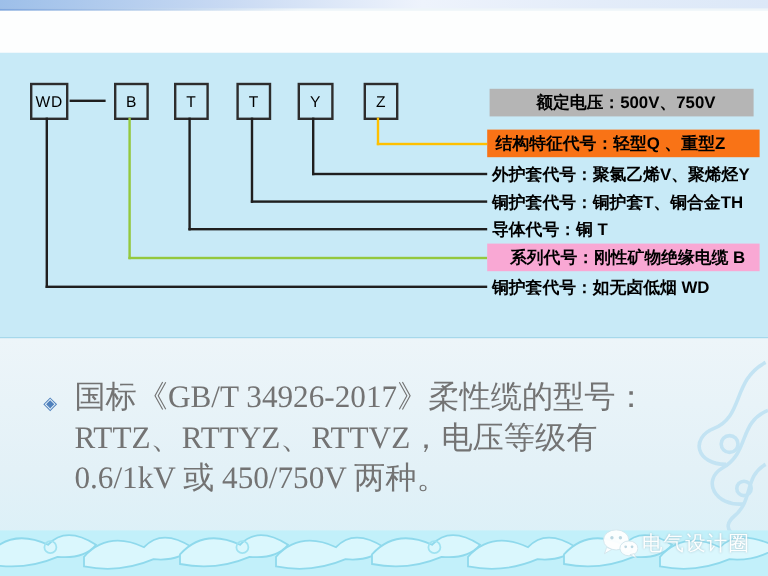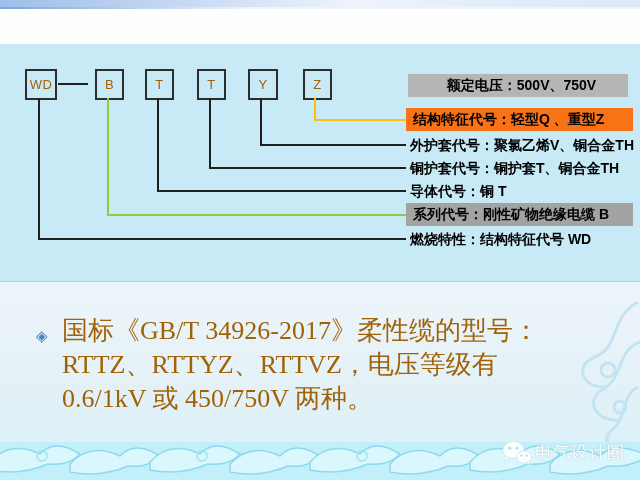--- a/index.html
+++ b/index.html
@@ -20,54 +20,54 @@
   .top-white{position:absolute;left:0;top:9px;width:640px;height:35px;background:#fdfefe;}
   
   .panel{
     position:absolute;left:0;top:44px;width:640px;height:237px;
     background:#c8eaf7;border-bottom:1px solid #9ed4e8;
   }
   .code-box{
     position:absolute;top:25px;height:27px;
     border:2px solid #2d2d2d;background:transparent;
     display:flex;align-items:center;justify-content:center;
-    font-size:13px;color:#a16207;letter-spacing:0.5px;
+    font-size:13px;color:#000000;letter-spacing:0.5px;
   }
   .dash{position:absolute;background:#1f1f1f;height:2px;}
   .seg{position:absolute;background:#1f1f1f;}
   .seg.green{background:#94c83d;}
   .seg.yellow{background:#ffc000;}
   .row-label{
     position:absolute;font-size:14px;font-weight:bold;color:#000;
     white-space:nowrap;line-height:23px;height:23px;
   }
   .row-label.boxed{padding-left:7px;}
   .bg-gray{background:#b5b5b5;}
   .bg-yellow{background:#f97316;}
-  .bg-green{background:#a3a3a3;}
+  .bg-green{background:#f9a8d4;text-align:center;}
   
   .wm{position:absolute;display:flex;gap:3px;white-space:nowrap;}
   .wm-panel{left:503px;top:244px;color:#93a3ad;opacity:0.8;font-size:16px;letter-spacing:1px;}
   .wm-bottom{left:502px;top:441px;color:#ffffff;opacity:0.95;font-size:17px;letter-spacing:1px;
              text-shadow:0 0 2px #9fbcc6;}
   .wm svg{display:block;}
   
   .bottom{
     position:absolute;left:0;top:282px;width:640px;height:198px;
     background:linear-gradient(to bottom,#edf5f9 0%,#e3f1f7 55%,#d8f0f8 100%);
   }
   .decor{position:absolute;pointer-events:none;}
   .bullet{
     position:absolute;left:36px;top:327px;font-size:15px;color:#4f81bd;
     font-family:"DejaVu Sans",sans-serif;
   }
   .para{
     position:absolute;left:62px;top:314px;width:545px;
     font-family:"Liberation Serif","DejaVu Serif",serif;
-    font-size:26px;line-height:34px;color:#a16207;
+    font-size:26px;line-height:34px;color:#737373;
   }
   .para .pline{white-space:nowrap;}
 </style>
 </head>
 <body>
 
 <div class="slide">
 
   <div class="top-strip"></div>
   <div class="top-strip-line"></div>
@@ -109,25 +109,25 @@
     <div class="seg" style="left:209px;top:123px;width:197px;height:2px;"></div>
 
     <div class="seg" style="left:260px;top:54px;width:2px;height:48px;"></div>
     <div class="seg" style="left:260px;top:100px;width:146px;height:2px;"></div>
 
     <div class="seg yellow" style="left:314px;top:54px;width:2px;height:23px;"></div>
     <div class="seg yellow" style="left:314px;top:75px;width:92px;height:2px;"></div>
 
     <div class="row-label boxed bg-gray" style="left:408px;top:30px;width:213px;text-align:center;">额定电压：500V、750V</div>
     <div class="row-label boxed bg-yellow" style="left:406px;top:64px;width:220px;">结构特征代号：轻型Q 、重型Z</div>
-    <div class="row-label" style="left:410px;top:90px;">外护套代号：聚氯乙烯V、铜合金TH</div>
+    <div class="row-label" style="left:410px;top:90px;">外护套代号：聚氯乙烯V、聚烯烃Y</div>
     <div class="row-label" style="left:410px;top:136px;">导体代号：铜 T</div>
     <div class="row-label" style="left:410px;top:113px;">铜护套代号：铜护套T、铜合金TH</div>
     <div class="row-label boxed bg-green" style="left:406px;top:159px;width:220px;">系列代号：刚性矿物绝缘电缆  B</div>
-    <div class="row-label" style="left:410px;top:184px;">燃烧特性：结构特征代号 WD</div>
+    <div class="row-label" style="left:410px;top:184px;">铜护套代号：如无卤低烟 WD</div>
 
     <div class="wm wm-panel">
       <span>
         <svg width="26" height="21" viewBox="0 0 34 27">
           <g fill="#93a3ad" opacity="0.85">
             <ellipse cx="13" cy="10" rx="12" ry="9.5"></ellipse>
             <path d="M4 17 L2 23 L9 19 Z"></path>
             <ellipse cx="25" cy="18" rx="8.5" ry="7"></ellipse>
             <path d="M30 23 L32 27 L26 24 Z"></path>
           </g>

